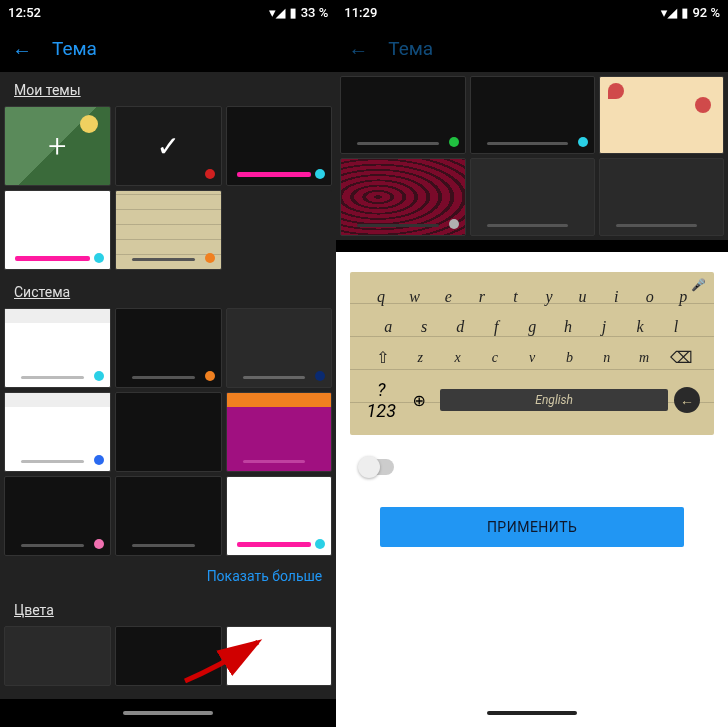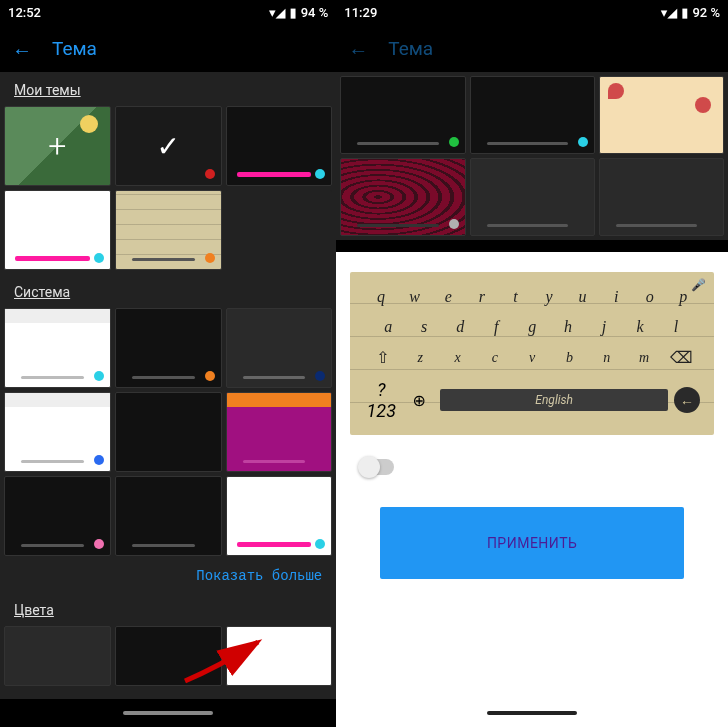--- a/index.html
+++ b/index.html
@@ -32,21 +32,21 @@
   .tile.paper { background: #d4c9a0; }
   .tile.paper::before { content: ''; position: absolute; inset: 0; background: repeating-linear-gradient(0deg, transparent 0, transparent 14px, rgba(0,0,0,0.15) 14px, rgba(0,0,0,0.15) 15px); }
   .tile.redwaves { background: #7a0a2a; }
   .tile.redwaves::before { content: ''; position: absolute; inset: 0; background: repeating-radial-gradient(ellipse at 30% 50%, #111 0, #111 4px, transparent 4px, transparent 12px); opacity: 0.6; }
   .tile.fruity { background: #f5deb3; }
   .tile.fruity::before { content: ''; position: absolute; top: 6px; left: 8px; width: 16px; height: 16px; background: #d04a4a; border-radius: 50% 50% 50% 0; }
   .tile.fruity::after { content: ''; position: absolute; top: 20px; right: 12px; width: 16px; height: 16px; background: #d04a4a; border-radius: 50%; }
   .tile.light-top { background: #fff; }
   .tile.light-top .top-strip { background: #eee; }
 
-  .show-more { text-align: right; color: #2196f3; font-size: 14px; padding: 8px 14px 8px; background: #222; font-family: Liberation Mono, monospace; }
+  .show-more { text-align: right; color: #2196f3; font-size: 14px; padding: 8px 14px 8px; background: #222; }
   .arrow-annotation { position: absolute; left: 180px; top: 564px; pointer-events: none; }
 
   .nav-bar { position: absolute; bottom: 0; left: 0; right: 0; height: 28px; background: #000; display: flex; align-items: center; justify-content: center; }
   .nav-pill { width: 90px; height: 4px; background: #888; border-radius: 2px; }
 
   
   .right .app-bar .back, .right .app-bar .title { opacity: 0.5; }
   .preview-sheet { position: absolute; top: 252px; left: 0; right: 0; bottom: 0; background: #fff; padding: 20px 14px; }
   .kb-preview { background: #d4c79a; border-radius: 2px; padding: 10px 10px 8px; position: relative; background-image: repeating-linear-gradient(0deg, transparent 0, transparent 32px, rgba(0,0,0,0.15) 32px, rgba(0,0,0,0.15) 33px); }
   .kb-mic { position: absolute; top: 6px; right: 8px; font-size: 12px; }
@@ -57,35 +57,35 @@
   .kb-bottom { display: flex; align-items: center; gap: 6px; padding: 6px 4px; }
   .kb-bottom .lbl { font-size: 18px; font-style: italic; width: 34px; text-align: center; }
   .kb-bottom .globe { width: 30px; text-align: center; }
   .kb-bottom .space { flex: 1; background: #3a3a3a; color: #cfc6a5; text-align: center; font-size: 12px; font-style: italic; padding: 4px 0; border-radius: 2px; }
   .kb-bottom .enter { width: 26px; height: 26px; background: #2a2a2a; border-radius: 50%; color: #d4c79a; display: flex; align-items: center; justify-content: center; font-size: 14px; }
   .shift-ico, .back-ico { font-size: 16px; }
 
   .toggle-row { display: flex; align-items: center; gap: 14px; padding: 24px 10px; color: #333; font-size: 15px; }
   .toggle { width: 34px; height: 16px; background: #ccc; border-radius: 8px; position: relative; }
   .toggle::after { content: ''; position: absolute; left: -2px; top: -3px; width: 22px; height: 22px; background: #eee; border-radius: 50%; box-shadow: 0 1px 3px rgba(0,0,0,0.3); }
-  .apply-btn { margin: 8px 30px 0; background: #2196f3; color: #4c1d95; text-align: center; padding: 28px 0; font-size: 14px; letter-spacing: 0.5px; border-radius: 2px; }
+  .apply-btn { margin: 8px 30px 0; background: #2196f3; color: #0f172a; text-align: center; padding: 12px 0; font-size: 14px; letter-spacing: 0.5px; border-radius: 2px; }
 
   .right .top-grid { display: grid; grid-template-columns: repeat(3, 1fr); gap: 4px; padding: 4px; background: #222; }
   .right .top-grid .tile { height: 78px; }
 </style>
 </head>
 <body>
 
 <div class="phone left">
   <div class="status-bar">
     <span>12:52</span>
     <div class="status-right">
       <span>▾◢</span>
       <span>▮</span>
-      <span>94 %</span>
+      <span>33 %</span>
     </div>
   </div>
   <div class="app-bar">
     <span class="back">←</span>
     <span class="title">Тема</span>
   </div>
   <div class="scroll">
     <div class="section-title">Мои темы</div>
     <div class="grid">
       <div class="tile add">

